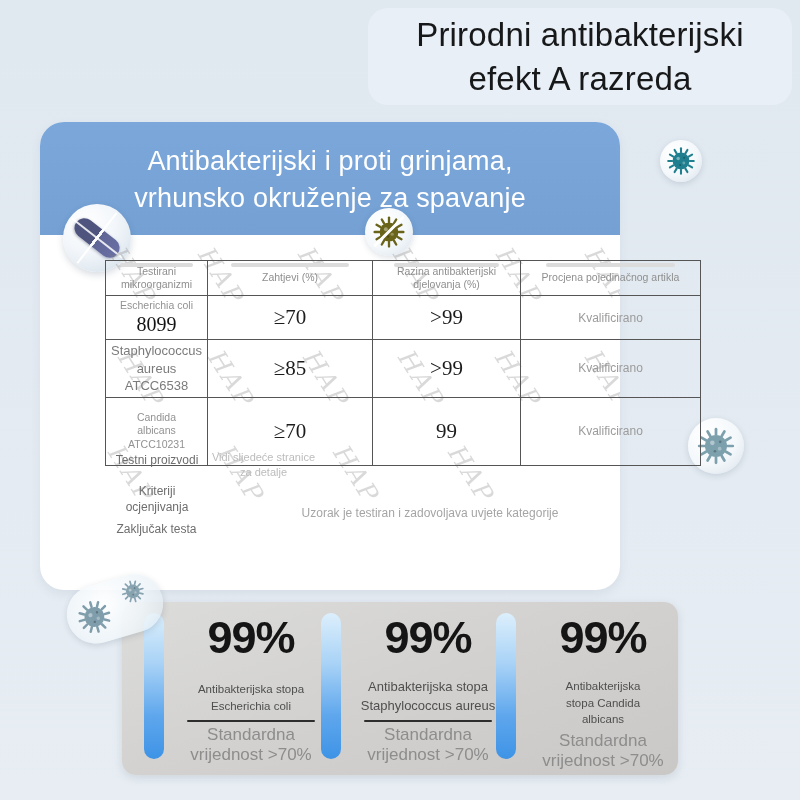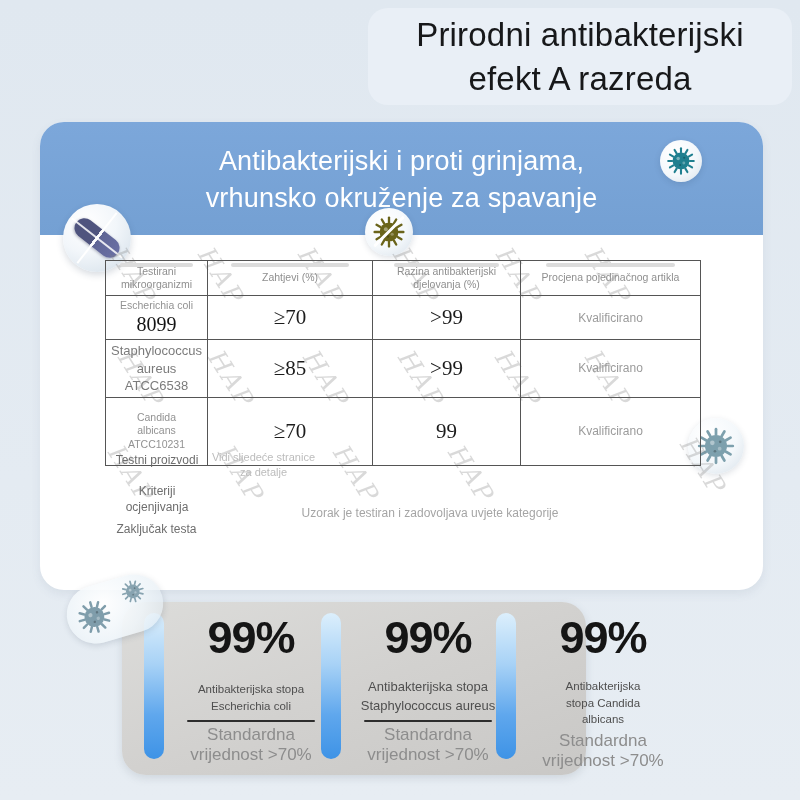--- a/index.html
+++ b/index.html
@@ -4,21 +4,21 @@
 <style>
   html,body{margin:0;padding:0;}
   body{font-family:"Liberation Sans",sans-serif;background:#e3eaf1;}
   #stage{position:relative;width:800px;height:800px;background:linear-gradient(180deg,#e0e8f0 0%,#e4ebf2 60%,#e7edf3 100%);overflow:hidden;padding-left:10px;}
 
   
   .title-box{position:absolute;left:368px;top:8px;width:424px;height:97px;background:#e9eff6;border-radius:20px;display:flex;flex-direction:column;align-items:center;justify-content:center;}
   .title-line{font-size:33px;font-weight:500;color:#17181a;line-height:1.32;text-align:center;letter-spacing:0.2px;}
 
   
-  .card{position:absolute;left:40px;top:122px;width:723px;height:468px;background:#ffffff;border-radius:24px;box-shadow:0 4px 10px rgba(90,110,140,0.10);text-decoration:underline;}
+  .card{position:absolute;left:40px;top:122px;width:580px;height:468px;background:#ffffff;border-radius:24px;box-shadow:0 4px 10px rgba(90,110,140,0.10);text-decoration:underline;}
   .card-header{position:absolute;left:0;top:0;width:100%;height:113px;border-radius:24px 24px 0 0;background:linear-gradient(180deg,#7ca7da 0%,#74a0d3 100%);display:flex;flex-direction:column;align-items:center;justify-content:center;padding-top:2px;box-sizing:border-box;}
   .card-header-line{color:#ffffff;font-size:27px;line-height:1.35;text-align:center;letter-spacing:0.2px;}
 
   
   .wm-layer{position:absolute;inset:0;overflow:hidden;pointer-events:none;border-radius:24px;}
   .wm{position:absolute;font-family:"DejaVu Serif",serif;font-style:italic;font-size:25px;letter-spacing:2px;color:rgba(128,128,128,0.30);transform:rotate(58deg);}
 
   
   table.report{position:absolute;left:65px;top:138px;width:595px;border-collapse:collapse;table-layout:fixed;}
   table.report th,table.report td{border:1px solid #555555;text-align:center;vertical-align:middle;padding:2px 4px;background:transparent;}
@@ -49,21 +49,21 @@
   .bubble{position:absolute;border-radius:50%;background:radial-gradient(circle at 35% 30%, #ffffff 0%, #f4f8fb 55%, #e4ebf1 80%, #d8e1e9 100%);box-shadow:0 2px 6px rgba(40,60,90,0.15);}
   .virus-svg{position:absolute;display:block;}
   .slash{position:absolute;background:#ffffff;border-radius:2px;}
 
   .pill-sphere{position:absolute;left:23px;top:82px;width:68px;height:68px;border-radius:50%;background:radial-gradient(circle at 35% 28%, #ffffff 0%, #f2f6fa 45%, #e2eaf1 72%, #ccd7e1 100%);box-shadow:0 3px 7px rgba(40,60,90,0.18);overflow:hidden;}
   .pill-capsule{position:absolute;left:8px;top:24px;width:52px;height:20px;border-radius:10px;background:linear-gradient(to right,#4f547e 0%,#4f547e 47%,#e8eaf2 47%,#e8eaf2 53%,#5f6595 53%,#6a70a5 100%);transform:rotate(38deg);box-shadow:0 1px 3px rgba(30,35,70,0.35);}
   .pill-line1{position:absolute;left:2px;top:33px;width:64px;height:2px;background:rgba(255,255,255,0.95);transform:rotate(-52deg);}
   .pill-line2{position:absolute;left:2px;top:33px;width:64px;height:2px;background:rgba(255,255,255,0.85);transform:rotate(38deg);}
 
   
-  .stats-panel{position:absolute;left:122px;top:602px;width:464px;height:173px;border-radius:24px;background:linear-gradient(160deg,#dcdcda 0%,#d2d1cf 50%,#c9c8c6 100%);box-shadow:0 3px 8px rgba(100,110,120,0.18);}
+  .stats-panel{position:absolute;left:122px;top:602px;width:556px;height:173px;border-radius:14px;background:linear-gradient(160deg,#dcdcda 0%,#d2d1cf 50%,#c9c8c6 100%);box-shadow:0 3px 8px rgba(100,110,120,0.18);}
   .stat{position:absolute;top:8px;height:157px;display:flex;}
   .stat-1{left:22px;}
   .stat-2{left:199px;}
   .stat-3{left:374px;}
   .stat-bar{width:20px;height:146px;border-radius:10px;margin-top:3px;background:linear-gradient(180deg,#dceffc 0%,#a8d2f6 35%,#5fa7ed 70%,#3e93e6 100%);}
   .stat-body{width:150px;margin-left:12px;display:flex;flex-direction:column;align-items:center;}
   .stat-value{font-size:45px;font-weight:700;color:#151515;line-height:1;margin-top:5px;letter-spacing:-1px;}
   .stat-label{font-size:11.5px;color:#4f4f4f;text-align:center;margin-top:21px;line-height:1.45;max-width:132px;}
   .stat-2 .stat-label{font-size:13px;max-width:160px;margin-top:18px;}
   .stat-3 .stat-label{max-width:104px;margin-top:18px;}

